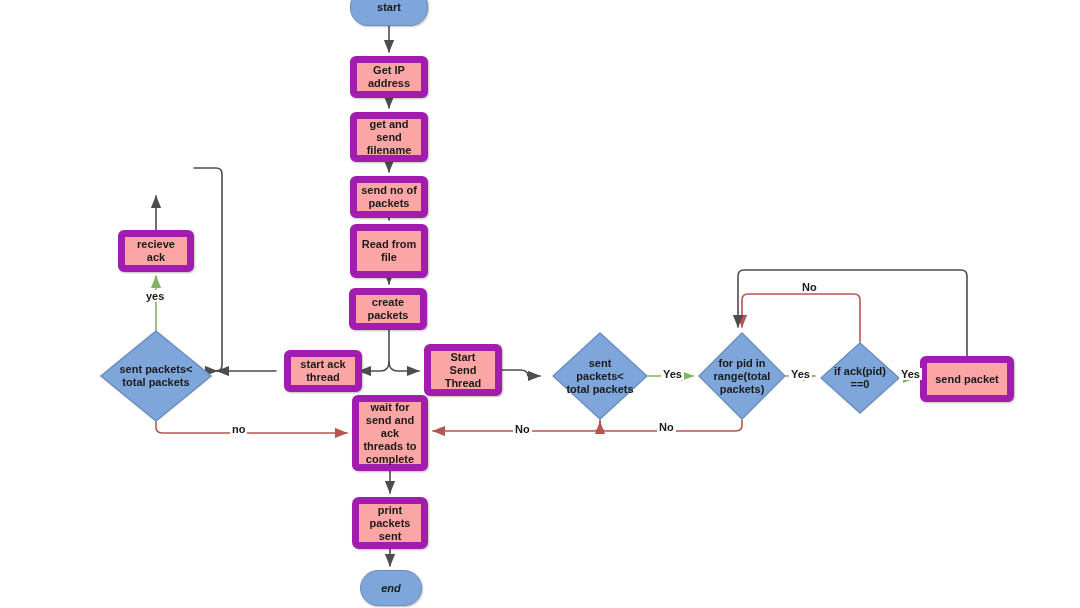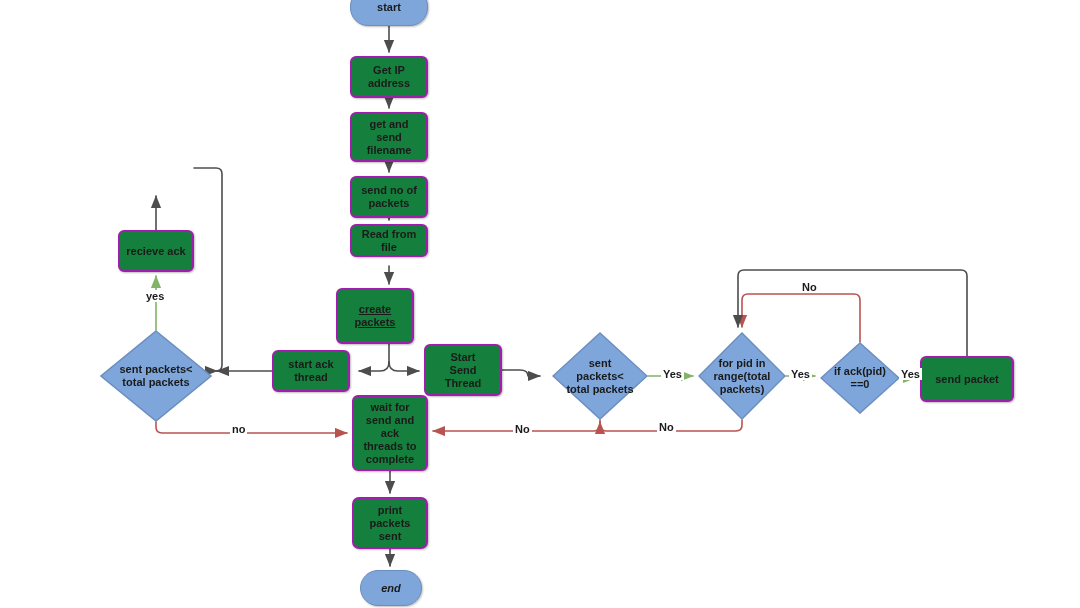--- a/index.html
+++ b/index.html
@@ -38,22 +38,22 @@
     font-size: 11px;
     line-height: 13px;
     z-index: 5;
   }
   .node .lbl {
     display: block;
     white-space: pre-line;
     padding: 0 2px;
   }
   .box {
-    background: #15803d;
-    border: 2px solid #a21caf;
+    background: #fca5a5;
+    border: 7px solid #a21caf;
     border-radius: 6px;
     box-shadow: 1px 1px 2px rgba(0,0,0,0.25);
   }
   .terminator {
     background: #7EA6DB;
     border: 1px solid #6c8ebf;
     border-radius: 18px;
     box-shadow: 1px 1px 2px rgba(0,0,0,0.25);
   }
   .diamond {
@@ -158,31 +158,31 @@
     <span class="lbl">get and
 send
 filename</span>
   </div>
 
   <div class="node box" style="left:350px; top:176px; width:78px; height:42px;">
     <span class="lbl">send no of
 packets</span>
   </div>
 
-  <div class="node box" style="left:350px; top:224px; width:78px; height:33px;">
+  <div class="node box" style="left:350px; top:224px; width:78px; height:54px;">
     <span class="lbl">Read from
 file</span>
   </div>
 
-  <div class="node box" style="left:336px; top:288px; width:78px; height:56px;text-decoration:underline;">
+  <div class="node box" style="left:349px; top:288px; width:78px; height:42px;">
     <span class="lbl">create
 packets</span>
   </div>
 
-  <div class="node box" style="left:272px; top:350px; width:78px; height:42px;">
+  <div class="node box" style="left:284px; top:350px; width:78px; height:42px;">
     <span class="lbl">start ack
 thread</span>
   </div>
 
   <div class="node box" style="left:424px; top:344px; width:78px; height:52px;">
     <span class="lbl">Start
 Send
 Thread</span>
   </div>
 

